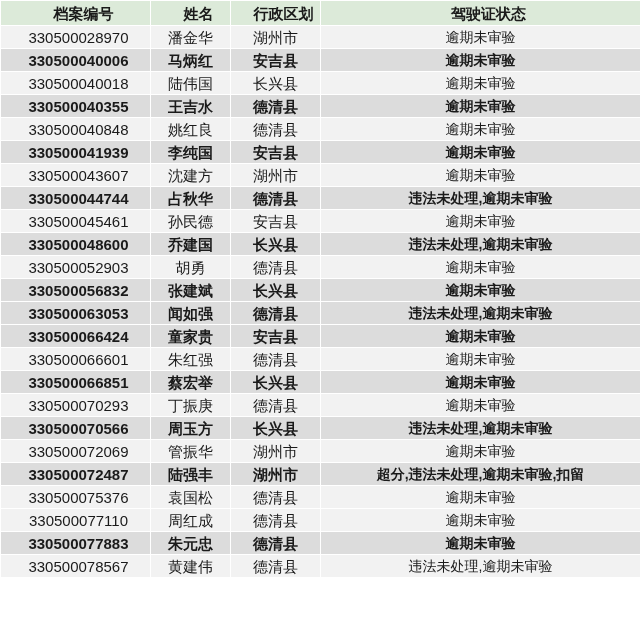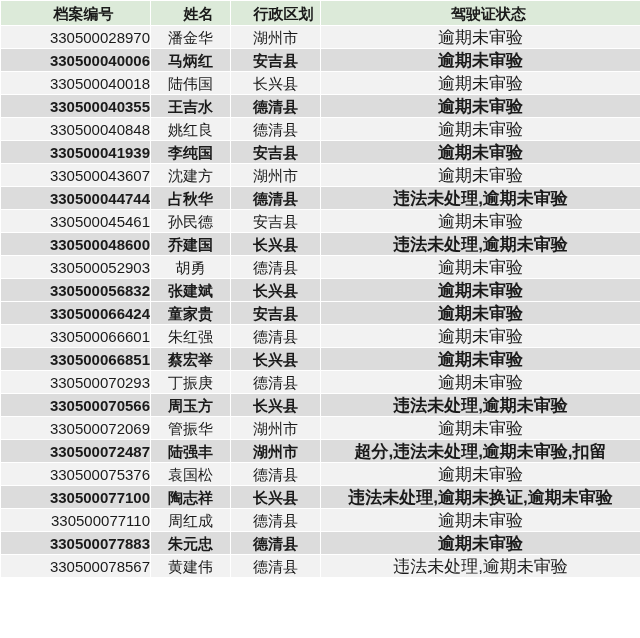--- a/index.html
+++ b/index.html
@@ -44,26 +44,26 @@
     padding-left: 16px;
   }
   table.sheet tbody tr.even td {
     background: #f2f2f2;
   }
   table.sheet tbody tr.odd td {
     background: #dcdcdc;
     font-weight: bold;
   }
   table.sheet tbody td.col-id {
-    text-align: right;
+    text-align: center;
     padding-left: 6px;
     font-size: 15px;
   }
   table.sheet tbody td.col-status {
-    font-size: 17px;
+    font-size: 14px;
   }
 </style>
 </head>
 <body>
 
 <table class="sheet">
   <colgroup>
     <col class="c0">
     <col class="c1">
     <col class="c2">
@@ -144,20 +144,26 @@
         <td class="col-region">德清县</td>
         <td class="col-status">逾期未审验</td>
       </tr>
       <tr class="odd">
         <td class="col-id">330500056832</td>
         <td class="col-name">张建斌</td>
         <td class="col-region">长兴县</td>
         <td class="col-status">逾期未审验</td>
       </tr>
       <tr class="odd">
+        <td class="col-id">330500063053</td>
+        <td class="col-name">闻如强</td>
+        <td class="col-region">德清县</td>
+        <td class="col-status">违法未处理,逾期未审验</td>
+      </tr>
+      <tr class="odd">
         <td class="col-id">330500066424</td>
         <td class="col-name">童家贵</td>
         <td class="col-region">安吉县</td>
         <td class="col-status">逾期未审验</td>
       </tr>
       <tr class="even">
         <td class="col-id">330500066601</td>
         <td class="col-name">朱红强</td>
         <td class="col-region">德清县</td>
         <td class="col-status">逾期未审验</td>
@@ -190,26 +196,20 @@
         <td class="col-id">330500072487</td>
         <td class="col-name">陆强丰</td>
         <td class="col-region">湖州市</td>
         <td class="col-status">超分,违法未处理,逾期未审验,扣留</td>
       </tr>
       <tr class="even">
         <td class="col-id">330500075376</td>
         <td class="col-name">袁国松</td>
         <td class="col-region">德清县</td>
         <td class="col-status">逾期未审验</td>
-      </tr>
-      <tr class="odd">
-        <td class="col-id">330500077100</td>
-        <td class="col-name">陶志祥</td>
-        <td class="col-region">长兴县</td>
-        <td class="col-status">违法未处理,逾期未换证,逾期未审验</td>
       </tr>
       <tr class="even">
         <td class="col-id">330500077110</td>
         <td class="col-name">周红成</td>
         <td class="col-region">德清县</td>
         <td class="col-status">逾期未审验</td>
       </tr>
       <tr class="odd">
         <td class="col-id">330500077883</td>
         <td class="col-name">朱元忠</td>

